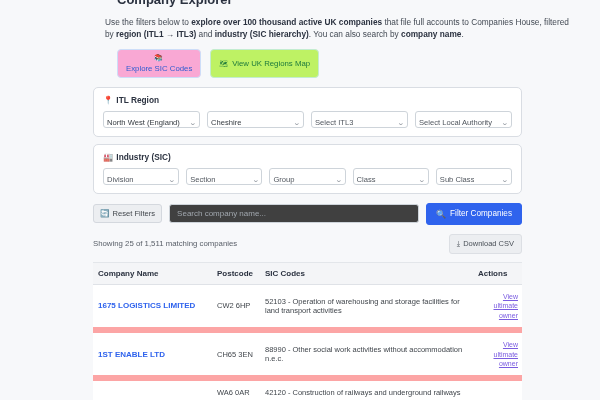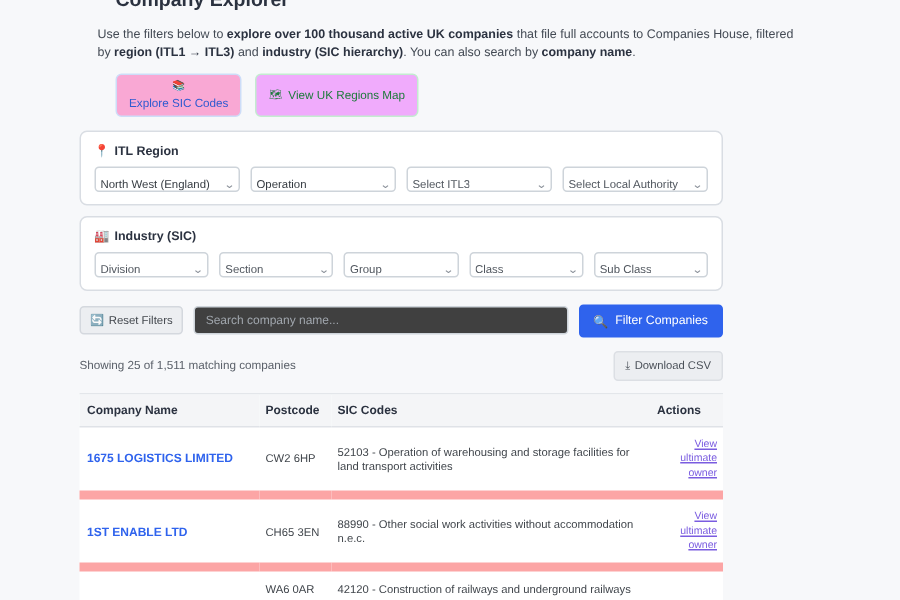--- a/index.html
+++ b/index.html
@@ -5,21 +5,21 @@
   * { box-sizing: border-box; }
   html, body { margin:0; padding:0; }
   body {
     width:600px; height:400px;
     background:#f7f8fa;
     font-family:"Liberation Sans", sans-serif;
     font-size:11px;
     color:#212529;
     overflow:hidden;
   }
-  .page { width:528px; height:400px; position:relative; }
+  .page { width:528px; height:400px; position:relative;margin-left:40px; }
 
   .top-strip {
     height:10px;
     background:#f7f8fa;
     position:relative;
     overflow:hidden;
   }
   .cut-title {
     position:absolute; left:77px; top:-8px;
     font-size:13px; font-weight:bold; color:#2b3240;
@@ -37,21 +37,21 @@
 
   .btn-row { margin:0 0 0 77px; display:flex; gap:9px; }
   .pillbtn {
     display:inline-flex; align-items:center; gap:4px;
     border-radius:4px; padding:4px 8px;
     font-size:7.8px; line-height:1;
     border:1px solid transparent;
     cursor:pointer; white-space:nowrap;
   }
   .btn-sic { background:#f9a8d4; border-color:#cdddf8; color:#2f5bd0;flex-direction:column; }
-  .btn-map { background:#f0abfc; border-color:#c3ecd0; color:#1e7a3c; }
+  .btn-map { background:#bef264; border-color:#c3ecd0; color:#1e7a3c; }
   .mini-ico { font-size:7px; line-height:1; }
 
   .panel {
     margin:0 46px 0 53px;
     background:#fff;
     border:1px solid #d9dde3;
     border-radius:5px;
     padding:7px 9px 8px 9px;
   }
   .panel + .panel { margin-top:7px; }
@@ -180,21 +180,21 @@
     <div class="panel-title">
       <span>📍</span>
       <span>ITL Region</span>
     </div>
     <div class="selrow">
       <div class="sel">
         <span class="lbl">North West (England)</span>
         <span class="cv">⌄</span>
       </div>
       <div class="sel">
-        <span class="lbl">Operation</span>
+        <span class="lbl">Cheshire</span>
         <span class="cv">⌄</span>
       </div>
       <div class="sel placeholder">
         <span class="lbl">Select ITL3</span>
         <span class="cv">⌄</span>
       </div>
       <div class="sel placeholder">
         <span class="lbl">Select Local Authority</span>
         <span class="cv">⌄</span>
       </div>

